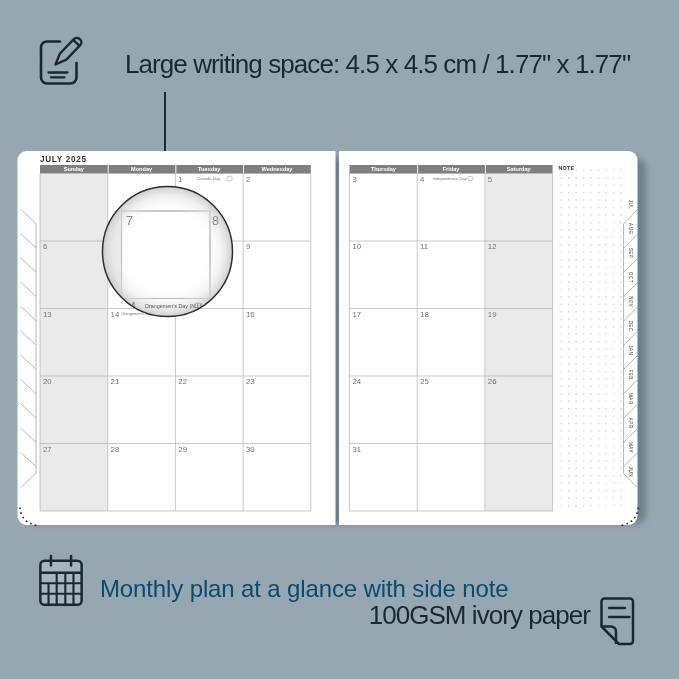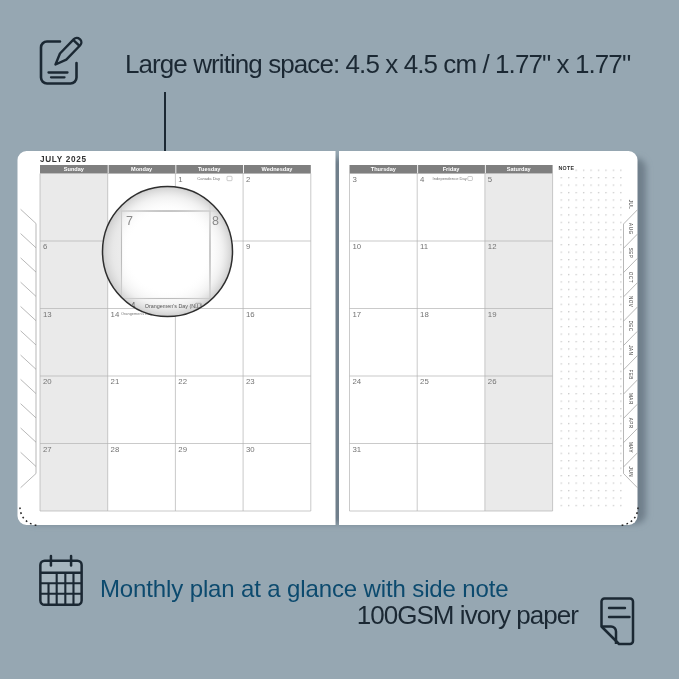--- a/index.html
+++ b/index.html
@@ -248,19 +248,19 @@
       <line x1="3.5" y1="42.5" x2="46.5" y2="42.5"></line>
 <line x1="12" y1="31.5" x2="12" y2="54"></line>
       <line x1="20.5" y1="20.5" x2="20.5" y2="54"></line>
 <line x1="29.5" y1="20.5" x2="29.5" y2="54"></line>
       <line x1="38" y1="20.5" x2="38" y2="54"></line>
 </g>
 </svg>
 
 <div class="abs" style="left:100px;top:576px;line-height:26px;font-size:24px;color:#0c4a6e;letter-spacing:-0.13px;white-space:nowrap;">Monthly plan at a glance with side note</div>
 
-<div class="abs" style="left:0;top:601.5px;line-height:26px;width:578px;font-size:26px;color:#1b2833;letter-spacing:-0.95px;white-space:nowrap;text-align:right;">100GSM ivory paper</div>
+<div class="abs" style="left:12px;top:601.5px;line-height:26px;width:578px;font-size:26px;color:#1b2833;letter-spacing:-0.95px;white-space:nowrap;text-align:right;">100GSM ivory paper</div>
 
 <svg class="abs" style="left:595px;top:592px;" width="48" height="62" viewBox="0 0 48 62">
 <path d="M9.5,6.5 H35 a3,3 0 0 1 3,3 V49 a3,3 0 0 1 -3,3 H24 L6.5,34.5 V9.5 a3,3 0 0 1 3,-3 Z" fill="none" stroke="#1b2833" stroke-width="2.5" stroke-linejoin="round"></path>
 <path d="M6.5,34.5 H16 a5,5 0 0 1 5,5 V52" fill="none" stroke="#1b2833" stroke-width="2.5" stroke-linejoin="round"></path>
 <line x1="14" y1="16" x2="30" y2="16" stroke="#1b2833" stroke-width="2.4" stroke-linecap="round"></line>
 <line x1="14" y1="25" x2="34.5" y2="25" stroke="#1b2833" stroke-width="2.4" stroke-linecap="round"></line>
 </svg>
 </body></html>

